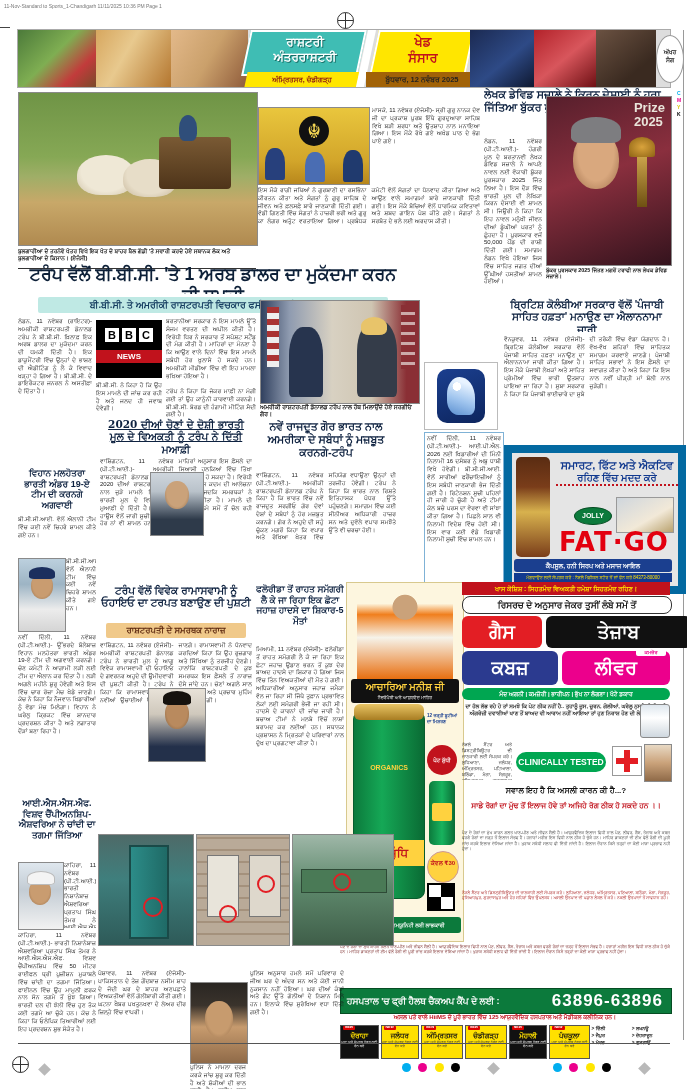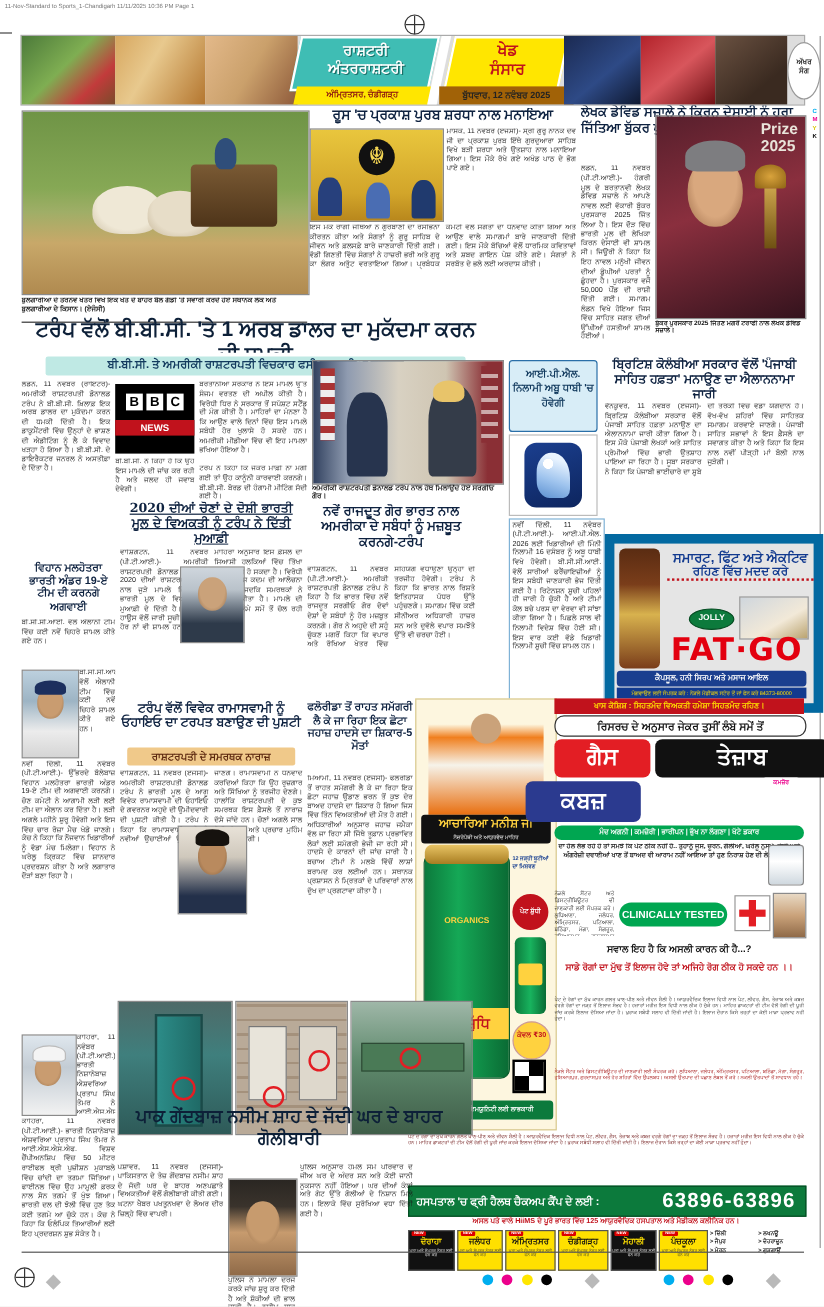--- a/index.html
+++ b/index.html
@@ -78,21 +78,20 @@
   </div>
 
   <div class="abs photo" style="left:18px;top:92px;width:238px;height:152px;background:linear-gradient(180deg,#6f9446 0%,#86a855 42%,#9fae67 55%,#c8a869 72%,#b08a50 100%);">
     <div class="abs" style="left:58px;top:62px;width:58px;height:40px;background:radial-gradient(ellipse at 50% 40%,#efe8d6 60%,#cdbfa3 100%);border-radius:50% 50% 40% 40%;"></div>
     <div class="abs" style="left:104px;top:66px;width:54px;height:38px;background:radial-gradient(ellipse at 50% 40%,#e7ddc8 60%,#c4b496 100%);border-radius:50% 50% 40% 40%;"></div>
     <div class="abs" style="left:140px;top:44px;width:72px;height:52px;background:linear-gradient(180deg,#7a5a34,#4e3419);border-radius:4px;"></div>
     <div class="abs" style="left:160px;top:22px;width:18px;height:26px;background:#2f4e7a;border-radius:50% 50% 30% 30%;"></div>
   </div>
   <div class="abs cap" style="left:18px;top:248px;width:238px;height:20px;border-bottom:1px solid #333;">ਬੁਲਗਾਰੀਆ ਦੇ ਤਰਨੋਵੋ ਖੇਤਰ ਵਿਖੇ ਇਕ ਖੇਤ ਦੇ ਬਾਹਰ ਬੈਲ ਗੱਡੀ 'ਤੇ ਸਵਾਰੀ ਕਰਦੇ ਹੋਏ ਸਥਾਨਕ ਲੋਕ ਅਤੇ ਬੁਲਗਾਰੀਆ ਦੇ ਕਿਸਾਨ। (ਏਜੰਸੀ)</div>
 
-  <div class="abs hl" style="left:258px;top:90px;width:222px;height:15px;font-size:11.5px;">ਰੂਸ 'ਚ ਪ੍ਰਕਾਸ਼ ਪੁਰਬ ਸ਼ਰਧਾ ਨਾਲ ਮਨਾਇਆ</div>
   <div class="abs photo" style="left:258px;top:107px;width:110px;height:76px;background:linear-gradient(180deg,#e9c63d,#d2a52a 70%,#b8871c);">
     <div class="abs" style="left:40px;top:8px;width:30px;height:30px;background:#111;border-radius:50%;color:#f4d653;font-size:20px;line-height:30px;text-align:center;">☬</div>
     <div class="abs" style="left:6px;top:40px;width:20px;height:32px;background:#27407c;border-radius:45% 45% 10% 10%;"></div>
     <div class="abs" style="left:46px;top:44px;width:20px;height:30px;background:#4a6db3;border-radius:45% 45% 10% 10%;"></div>
     <div class="abs" style="left:84px;top:42px;width:20px;height:32px;background:#203a6e;border-radius:45% 45% 10% 10%;"></div>
   </div>
   <div class="abs bt" style="left:372px;top:107px;width:108px;height:76px;">ਮਾਸਕੋ, 11 ਨਵੰਬਰ (ਏਜੰਸੀ)- ਸ੍ਰੀ ਗੁਰੂ ਨਾਨਕ ਦੇਵ ਜੀ ਦਾ ਪ੍ਰਕਾਸ਼ ਪੁਰਬ ਇੱਥੇ ਗੁਰਦੁਆਰਾ ਸਾਹਿਬ ਵਿਖੇ ਬੜੀ ਸ਼ਰਧਾ ਅਤੇ ਉਤਸ਼ਾਹ ਨਾਲ ਮਨਾਇਆ ਗਿਆ। ਇਸ ਮੌਕੇ ਰੱਖੇ ਗਏ ਅਖੰਡ ਪਾਠ ਦੇ ਭੋਗ ਪਾਏ ਗਏ।</div>
   <div class="abs bt c2" style="left:258px;top:187px;width:222px;height:72px;">ਇਸ ਮੌਕੇ ਰਾਗੀ ਜਥਿਆਂ ਨੇ ਗੁਰਬਾਣੀ ਦਾ ਰਸਭਿੰਨਾ ਕੀਰਤਨ ਕੀਤਾ ਅਤੇ ਸੰਗਤਾਂ ਨੂੰ ਗੁਰੂ ਸਾਹਿਬ ਦੇ ਜੀਵਨ ਅਤੇ ਫ਼ਲਸਫ਼ੇ ਬਾਰੇ ਜਾਣਕਾਰੀ ਦਿੱਤੀ ਗਈ। ਵੱਡੀ ਗਿਣਤੀ ਵਿੱਚ ਸੰਗਤਾਂ ਨੇ ਹਾਜ਼ਰੀ ਭਰੀ ਅਤੇ ਗੁਰੂ ਕਾ ਲੰਗਰ ਅਤੁੱਟ ਵਰਤਾਇਆ ਗਿਆ। ਪ੍ਰਬੰਧਕ ਕਮੇਟੀ ਵੱਲੋਂ ਸੰਗਤਾਂ ਦਾ ਧੰਨਵਾਦ ਕੀਤਾ ਗਿਆ ਅਤੇ ਆਉਣ ਵਾਲੇ ਸਮਾਗਮਾਂ ਬਾਰੇ ਜਾਣਕਾਰੀ ਦਿੱਤੀ ਗਈ। ਇਸ ਮੌਕੇ ਬੱਚਿਆਂ ਵੱਲੋਂ ਧਾਰਮਿਕ ਕਵਿਤਾਵਾਂ ਅਤੇ ਸ਼ਬਦ ਗਾਇਨ ਪੇਸ਼ ਕੀਤੇ ਗਏ। ਸੰਗਤਾਂ ਨੇ ਸਰਬੱਤ ਦੇ ਭਲੇ ਲਈ ਅਰਦਾਸ ਕੀਤੀ।</div>
 
   <div class="abs hl" style="left:484px;top:88px;width:186px;height:46px;font-size:11px;text-align:left;">ਲੇਖਕ ਡੇਵਿਡ ਸਜ਼ਾਲੇ ਨੇ ਕਿਰਨ ਦੇਸਾਈ ਨੂੰ ਹਰਾ ਜਿੱਤਿਆ ਬੁੱਕਰ ਪੁਰਸਕਾਰ</div>
@@ -128,23 +127,20 @@
 
   <div class="abs photo" style="left:260px;top:300px;width:158px;height:102px;background:linear-gradient(90deg,#31415f 0%,#8f9bb0 18%,#d8d1c2 45%,#cfc5b2 70%,#8a2f35 92%);">
     <div class="abs" style="left:28px;top:26px;width:34px;height:70px;background:#27344e;border-radius:40% 40% 8% 8%;"></div>
     <div class="abs" style="left:96px;top:20px;width:40px;height:76px;background:#343c49;border-radius:40% 40% 8% 8%;"></div>
     <div class="abs" style="left:100px;top:16px;width:26px;height:18px;background:#e8c46a;border-radius:50% 50% 30% 30%;"></div>
     <div class="abs" style="left:6px;top:6px;width:12px;height:60px;background:repeating-linear-gradient(180deg,#a33 0 6px,#eee 6px 12px);"></div>
     <div class="abs" style="right:4px;top:4px;width:14px;height:64px;background:repeating-linear-gradient(180deg,#8a2f35 0 7px,#caa 7px 10px);"></div>
   </div>
   <div class="abs cap" style="left:260px;top:404px;width:158px;height:14px;font-size:6px;">ਅਮਰੀਕੀ ਰਾਸ਼ਟਰਪਤੀ ਡੋਨਾਲਡ ਟਰੰਪ ਨਾਲ ਹੱਥ ਮਿਲਾਉਂਦੇ ਹੋਏ ਸਰਗੀਓ ਗੋਰ।</div>
 
-  <div class="abs" style="left:424px;top:300px;width:72px;height:58px;background:#d8edf7;border:1.5px solid #2a6fa8;border-radius:3px;">
-    <div style="font-size:8.5px;font-weight:bold;color:#123a5e;text-align:center;line-height:1.4;padding-top:5px;">ਆਈ.ਪੀ.ਐਲ. ਨਿਲਾਮੀ ਅਬੂ ਧਾਬੀ 'ਚ ਹੋਵੇਗੀ</div>
-  </div>
   <div class="abs" style="left:424px;top:362px;width:72px;height:66px;background:#fff;border:1px solid #bbb;">
     <div class="abs" style="left:12px;top:6px;width:48px;height:54px;background:linear-gradient(160deg,#1b3f8f,#0d2least 60%,#0d255e);background:linear-gradient(160deg,#1b3f8f,#0d255e);border-radius:10px;">
       <div class="abs" style="left:10px;top:8px;width:28px;height:38px;background:radial-gradient(circle at 35% 25%,#fff 12%,transparent 13%),linear-gradient(200deg,#e8f3ff 20%,#9fc4ee 60%,#5a8fd0);border-radius:45% 55% 20% 40%;"></div>
     </div>
   </div>
   <div class="abs bt" style="left:424px;top:432px;width:74px;height:146px;border:1px solid #7fb2d6;padding:2px;">ਨਵੀਂ ਦਿੱਲੀ, 11 ਨਵੰਬਰ (ਪੀ.ਟੀ.ਆਈ.)- ਆਈ.ਪੀ.ਐਲ. 2026 ਲਈ ਖਿਡਾਰੀਆਂ ਦੀ ਮਿੰਨੀ ਨਿਲਾਮੀ 16 ਦਸੰਬਰ ਨੂੰ ਅਬੂ ਧਾਬੀ ਵਿਖੇ ਹੋਵੇਗੀ। ਬੀ.ਸੀ.ਸੀ.ਆਈ. ਵੱਲੋਂ ਸਾਰੀਆਂ ਫਰੈਂਚਾਇਜ਼ੀਆਂ ਨੂੰ ਇਸ ਸਬੰਧੀ ਜਾਣਕਾਰੀ ਭੇਜ ਦਿੱਤੀ ਗਈ ਹੈ। ਰਿਟੇਨਸ਼ਨ ਸੂਚੀ ਪਹਿਲਾਂ ਹੀ ਜਾਰੀ ਹੋ ਚੁੱਕੀ ਹੈ ਅਤੇ ਟੀਮਾਂ ਕੋਲ ਬਚੇ ਪਰਸ ਦਾ ਵੇਰਵਾ ਵੀ ਸਾਂਝਾ ਕੀਤਾ ਗਿਆ ਹੈ। ਪਿਛਲੇ ਸਾਲ ਵੀ ਨਿਲਾਮੀ ਵਿਦੇਸ਼ ਵਿੱਚ ਹੋਈ ਸੀ। ਇਸ ਵਾਰ ਕਈ ਵੱਡੇ ਖਿਡਾਰੀ ਨਿਲਾਮੀ ਸੂਚੀ ਵਿੱਚ ਸ਼ਾਮਲ ਹਨ।</div>
 
   <div class="abs hl" style="left:504px;top:298px;width:166px;height:34px;font-size:10.5px;">ਬ੍ਰਿਟਿਸ਼ ਕੋਲੰਬੀਆ ਸਰਕਾਰ ਵੱਲੋਂ 'ਪੰਜਾਬੀ ਸਾਹਿਤ ਹਫ਼ਤਾ' ਮਨਾਉਣ ਦਾ ਐਲਾਨਨਾਮਾ ਜਾਰੀ</div>
   <div class="abs bt c2" style="left:504px;top:336px;width:166px;height:104px;">ਵੈਨਕੂਵਰ, 11 ਨਵੰਬਰ (ਏਜੰਸੀ)- ਬ੍ਰਿਟਿਸ਼ ਕੋਲੰਬੀਆ ਸਰਕਾਰ ਵੱਲੋਂ ਪੰਜਾਬੀ ਸਾਹਿਤ ਹਫ਼ਤਾ ਮਨਾਉਣ ਦਾ ਐਲਾਨਨਾਮਾ ਜਾਰੀ ਕੀਤਾ ਗਿਆ ਹੈ। ਇਸ ਮੌਕੇ ਪੰਜਾਬੀ ਲੇਖਕਾਂ ਅਤੇ ਸਾਹਿਤ ਪ੍ਰੇਮੀਆਂ ਵਿੱਚ ਭਾਰੀ ਉਤਸ਼ਾਹ ਪਾਇਆ ਜਾ ਰਿਹਾ ਹੈ। ਸੂਬਾ ਸਰਕਾਰ ਨੇ ਕਿਹਾ ਕਿ ਪੰਜਾਬੀ ਭਾਈਚਾਰੇ ਦਾ ਸੂਬੇ ਦੀ ਤਰੱਕੀ ਵਿੱਚ ਵੱਡਾ ਯੋਗਦਾਨ ਹੈ। ਵੱਖ-ਵੱਖ ਸ਼ਹਿਰਾਂ ਵਿੱਚ ਸਾਹਿਤਕ ਸਮਾਗਮ ਕਰਵਾਏ ਜਾਣਗੇ। ਪੰਜਾਬੀ ਸਾਹਿਤ ਸਭਾਵਾਂ ਨੇ ਇਸ ਫ਼ੈਸਲੇ ਦਾ ਸਵਾਗਤ ਕੀਤਾ ਹੈ ਅਤੇ ਕਿਹਾ ਕਿ ਇਸ ਨਾਲ ਨਵੀਂ ਪੀੜ੍ਹੀ ਮਾਂ ਬੋਲੀ ਨਾਲ ਜੁੜੇਗੀ।</div>
 
@@ -159,20 +155,21 @@
 
   <div class="abs hl" style="left:18px;top:468px;width:78px;height:46px;font-size:9px;">ਵਿਹਾਨ ਮਲਹੋਤਰਾ ਭਾਰਤੀ ਅੰਡਰ 19-ਏ ਟੀਮ ਦੀ ਕਰਨਗੇ ਅਗਵਾਈ</div>
   <div class="abs bt" style="left:18px;top:516px;width:78px;height:42px;">ਬੀ.ਸੀ.ਸੀ.ਆਈ. ਵੱਲੋਂ ਐਲਾਨੀ ਟੀਮ ਵਿੱਚ ਕਈ ਨਵੇਂ ਚਿਹਰੇ ਸ਼ਾਮਲ ਕੀਤੇ ਗਏ ਹਨ।</div>
   <div class="abs photo" style="left:18px;top:558px;width:46px;height:72px;background:linear-gradient(180deg,#bcd0de 0%,#9db4c4 35%,#ececec 70%,#d5d5d5);">
     <div class="abs" style="left:12px;top:14px;width:22px;height:26px;background:radial-gradient(ellipse at 50% 40%,#c99c70 60%,#8f6a48);border-radius:48%;"></div>
     <div class="abs" style="left:10px;top:8px;width:26px;height:12px;background:#1c2f5e;border-radius:50% 50% 20% 20%;"></div>
   </div>
   <div class="abs bt" style="left:66px;top:558px;width:30px;height:72px;">ਬੀ.ਸੀ.ਸੀ.ਆਈ. ਵੱਲੋਂ ਐਲਾਨੀ ਟੀਮ ਵਿੱਚ ਕਈ ਨਵੇਂ ਚਿਹਰੇ ਸ਼ਾਮਲ ਕੀਤੇ ਗਏ ਹਨ।</div>
   <div class="abs bt" style="left:18px;top:634px;width:78px;height:162px;">ਨਵੀਂ ਦਿੱਲੀ, 11 ਨਵੰਬਰ (ਪੀ.ਟੀ.ਆਈ.)- ਉੱਭਰਦੇ ਬੱਲੇਬਾਜ਼ ਵਿਹਾਨ ਮਲਹੋਤਰਾ ਭਾਰਤੀ ਅੰਡਰ 19-ਏ ਟੀਮ ਦੀ ਅਗਵਾਈ ਕਰਨਗੇ। ਚੋਣ ਕਮੇਟੀ ਨੇ ਆਗਾਮੀ ਲੜੀ ਲਈ ਟੀਮ ਦਾ ਐਲਾਨ ਕਰ ਦਿੱਤਾ ਹੈ। ਲੜੀ ਅਗਲੇ ਮਹੀਨੇ ਸ਼ੁਰੂ ਹੋਵੇਗੀ ਅਤੇ ਇਸ ਵਿੱਚ ਚਾਰ ਰੋਜ਼ਾ ਮੈਚ ਖੇਡੇ ਜਾਣਗੇ। ਕੋਚ ਨੇ ਕਿਹਾ ਕਿ ਨੌਜਵਾਨ ਖਿਡਾਰੀਆਂ ਨੂੰ ਵੱਡਾ ਮੰਚ ਮਿਲੇਗਾ। ਵਿਹਾਨ ਨੇ ਘਰੇਲੂ ਕ੍ਰਿਕਟ ਵਿੱਚ ਸ਼ਾਨਦਾਰ ਪ੍ਰਦਰਸ਼ਨ ਕੀਤਾ ਹੈ ਅਤੇ ਲਗਾਤਾਰ ਦੌੜਾਂ ਬਣਾ ਰਿਹਾ ਹੈ।</div>
 
+  <div class="abs hl" style="left:18px;top:798px;width:78px;height:60px;font-size:9px;">ਆਈ.ਐਸ.ਐਸ.ਐਫ. ਵਿਸ਼ਵ ਚੈਂਪੀਅਨਸ਼ਿਪ- ਐਸ਼ਵਰਿਆ ਨੇ ਚਾਂਦੀ ਦਾ ਤਗਮਾ ਜਿੱਤਿਆ</div>
   <div class="abs photo" style="left:18px;top:862px;width:44px;height:66px;background:linear-gradient(180deg,#dfe7ee 0%,#c3ccd4 40%,#f2f2f2);">
     <div class="abs" style="left:10px;top:16px;width:22px;height:26px;background:radial-gradient(ellipse at 50% 40%,#c99c70 60%,#8f6a48);border-radius:48%;"></div>
     <div class="abs" style="left:8px;top:8px;width:26px;height:12px;background:#f4f4f4;border:1px solid #bbb;border-radius:50% 50% 20% 20%;"></div>
   </div>
   <div class="abs bt" style="left:64px;top:862px;width:32px;height:66px;">ਕਾਹਿਰਾ, 11 ਨਵੰਬਰ (ਪੀ.ਟੀ.ਆਈ.)- ਭਾਰਤੀ ਨਿਸ਼ਾਨੇਬਾਜ਼ ਐਸ਼ਵਰਿਆ ਪ੍ਰਤਾਪ ਸਿੰਘ ਤੋਮਰ ਨੇ ਆਈ.ਐਸ.ਐਸ.ਐਫ. ਵਿਸ਼ਵ ਚੈਂਪੀਅਨਸ਼ਿਪ ਵਿੱਚ 50 ਮੀਟਰ ਰਾਈਫਲ ਥ੍ਰੀ ਪੁਜ਼ੀਸ਼ਨ ਮੁਕਾਬਲੇ ਵਿੱਚ ਚਾਂਦੀ ਦਾ ਤਗਮਾ ਜਿੱਤਿਆ। ਫਾਈਨਲ ਵਿੱਚ ਉਹ ਮਾਮੂਲੀ ਫ਼ਰਕ ਨਾਲ ਸੋਨ ਤਗਮੇ ਤੋਂ ਖੁੰਝ ਗਿਆ। ਭਾਰਤੀ ਦਲ ਦੀ ਝੋਲੀ ਵਿੱਚ ਹੁਣ ਤੱਕ ਕਈ ਤਗਮੇ ਆ ਚੁੱਕੇ ਹਨ। ਕੋਚ ਨੇ ਕਿਹਾ ਕਿ ਓਲੰਪਿਕ ਤਿਆਰੀਆਂ ਲਈ ਇਹ ਪ੍ਰਦਰਸ਼ਨ ਸ਼ੁਭ ਸੰਕੇਤ ਹੈ।</div>
   <div class="abs bt" style="left:18px;top:932px;width:78px;height:106px;">ਕਾਹਿਰਾ, 11 ਨਵੰਬਰ (ਪੀ.ਟੀ.ਆਈ.)- ਭਾਰਤੀ ਨਿਸ਼ਾਨੇਬਾਜ਼ ਐਸ਼ਵਰਿਆ ਪ੍ਰਤਾਪ ਸਿੰਘ ਤੋਮਰ ਨੇ ਆਈ.ਐਸ.ਐਸ.ਐਫ. ਵਿਸ਼ਵ ਚੈਂਪੀਅਨਸ਼ਿਪ ਵਿੱਚ 50 ਮੀਟਰ ਰਾਈਫਲ ਥ੍ਰੀ ਪੁਜ਼ੀਸ਼ਨ ਮੁਕਾਬਲੇ ਵਿੱਚ ਚਾਂਦੀ ਦਾ ਤਗਮਾ ਜਿੱਤਿਆ। ਫਾਈਨਲ ਵਿੱਚ ਉਹ ਮਾਮੂਲੀ ਫ਼ਰਕ ਨਾਲ ਸੋਨ ਤਗਮੇ ਤੋਂ ਖੁੰਝ ਗਿਆ। ਭਾਰਤੀ ਦਲ ਦੀ ਝੋਲੀ ਵਿੱਚ ਹੁਣ ਤੱਕ ਕਈ ਤਗਮੇ ਆ ਚੁੱਕੇ ਹਨ। ਕੋਚ ਨੇ ਕਿਹਾ ਕਿ ਓਲੰਪਿਕ ਤਿਆਰੀਆਂ ਲਈ ਇਹ ਪ੍ਰਦਰਸ਼ਨ ਸ਼ੁਭ ਸੰਕੇਤ ਹੈ।</div>
 
   <div class="abs hl" style="left:100px;top:584px;width:152px;height:36px;font-size:10.5px;">ਟਰੰਪ ਵੱਲੋਂ ਵਿਵੇਕ ਰਾਮਾਸਵਾਮੀ ਨੂੰ ਓਹਾਇਓ ਦਾ ਟਰਪਤ ਬਣਾਉਣ ਦੀ ਪੁਸ਼ਟੀ</div>
   <div class="abs" style="left:106px;top:623px;width:140px;height:15px;background:#f0c98a;border-radius:2px;">
     <div style="font-size:8.5px;font-weight:bold;color:#5e2a10;text-align:center;line-height:15px;">ਰਾਸ਼ਟਰਪਤੀ ਦੇ ਸਮਰਥਕ ਨਾਰਾਜ਼</div>
@@ -236,21 +233,22 @@
   </div>
 
   <div class="abs" style="left:462px;top:582px;width:208px;height:13px;background:#c1121c;">
     <div style="color:#ffe000;font-size:6.5px;font-weight:bold;text-align:center;line-height:13px;">ਖਾਸ ਕੋਸ਼ਿਸ਼ : ਸਿਹਤਮੰਦ ਵਿਅਕਤੀ ਹਮੇਸ਼ਾ ਸਿਹਤਮੰਦ ਰਹਿਣ।</div>
   </div>
   <div class="abs" style="left:462px;top:596px;width:208px;height:16px;background:#fff;border:1px solid #333;border-radius:8px;">
     <div style="color:#111;font-size:9px;font-weight:bold;text-align:center;line-height:16px;">ਰਿਸਰਚ ਦੇ ਅਨੁਸਾਰ ਜੇਕਰ ਤੁਸੀਂ ਲੰਬੇ ਸਮੇਂ ਤੋਂ</div>
   </div>
   <div class="abs blockword" style="left:462px;top:616px;width:80px;height:32px;background:#e31e24;font-size:19px;line-height:32px;">ਗੈਸ</div>
   <div class="abs blockword" style="left:546px;top:616px;width:145px;height:32px;background:#111;font-size:19px;line-height:32px;">ਤੇਜ਼ਾਬ</div>
-  <div class="abs blockword" style="left:438px;top:651px;width:96px;height:34px;background:#2b3a8f;font-size:19px;line-height:34px;">ਕਬਜ਼</div>
+  <div class="abs blockword" style="left:462px;top:651px;width:96px;height:34px;background:#2b3a8f;font-size:19px;line-height:34px;">ਕਬਜ਼</div>
+  <div class="abs blockword" style="left:562px;top:651px;width:108px;height:34px;background:#ec008c;font-size:19px;line-height:34px;">ਲੀਵਰ</div>
   <div class="abs" style="left:636px;top:648px;width:30px;height:8px;background:#fff;border-radius:2px;font-size:5px;font-weight:bold;color:#ec008c;text-align:center;line-height:8px;">ਕਮਜ਼ੋਰ</div>
   <div class="abs" style="left:462px;top:688px;width:208px;height:12px;background:#00a651;border-radius:6px;">
     <div style="color:#fff;font-size:6px;font-weight:bold;text-align:center;line-height:12px;">ਮੰਦ ਅਗਨੀ | ਕਮਜ਼ੋਰੀ | ਭਾਰੀਪਨ | ਭੁੱਖ ਨਾ ਲੱਗਣਾ | ਖੱਟੇ ਡਕਾਰ</div>
   </div>
   <div class="abs" style="left:462px;top:703px;width:208px;height:30px;font-size:5.5px;color:#222;text-align:center;line-height:1.3;font-weight:bold;overflow:hidden;">ਦਾ ਹੱਲ ਲੱਭ ਰਹੇ ਹੋ ਤਾਂ ਸਮਝੋ ਕਿ ਪੇਟ ਠੀਕ ਨਹੀਂ ਹੈ.. ਤੁਹਾਨੂੰ ਜੂਸ, ਚੂਰਨ, ਗੋਲੀਆਂ, ਘਰੇਲੂ ਨੁਸਖੇ, ਦੇਸੀ ਅਤੇ ਅੰਗਰੇਜ਼ੀ ਦਵਾਈਆਂ ਖਾਣ ਤੋਂ ਬਾਅਦ ਵੀ ਆਰਾਮ ਨਹੀਂ ਆਇਆ ਤਾਂ ਹੁਣ ਨਿਰਾਸ਼ ਹੋਣ ਦੀ ਲੋੜ ਨਹੀਂ ਹੈ।</div>
   <div class="abs photo" style="left:640px;top:704px;width:28px;height:32px;background:linear-gradient(180deg,#dfe7ee,#fff 40%,#cfd8df);border-radius:3px;"></div>
   <div class="abs" style="left:516px;top:752px;width:90px;height:20px;background:#00a651;border-radius:10px;">
     <div style="color:#fff;font-size:8.5px;font-weight:bold;text-align:center;line-height:20px;">CLINICALLY TESTED</div>
   </div>
   <div class="abs" style="left:612px;top:746px;width:28px;height:28px;background:#fff;border:1px solid #999;">
@@ -321,21 +319,20 @@
     <div class="abs" style="left:10px;top:20px;width:30px;height:60px;background:#e8e4da;border:1px solid #777;"></div>
     <div class="abs" style="left:52px;top:20px;width:30px;height:60px;background:#ded8cc;border:1px solid #777;"></div>
     <div class="abs" style="left:22px;top:70px;width:14px;height:14px;border:2px solid #e31e24;border-radius:50%;"></div>
     <div class="abs" style="left:60px;top:40px;width:14px;height:14px;border:2px solid #e31e24;border-radius:50%;"></div>
   </div>
   <div class="abs photo" style="left:292px;top:834px;width:100px;height:110px;background:linear-gradient(180deg,#9fb7a8 0%,#5f8a6d 45%,#3f5e49 100%);">
     <div class="abs" style="left:8px;top:34px;width:84px;height:22px;background:#4a7a56;border:1px solid #2e4a36;"></div>
     <div class="abs" style="left:40px;top:38px;width:14px;height:14px;border:2px solid #e31e24;border-radius:50%;"></div>
   </div>
 
-  <div class="abs hl" style="left:108px;top:922px;width:266px;height:44px;font-size:15px;color:#0d2038;">ਪਾਕ ਗੇਂਦਬਾਜ਼ ਨਸੀਮ ਸ਼ਾਹ ਦੇ ਜੱਦੀ ਘਰ ਦੇ ਬਾਹਰ ਗੋਲੀਬਾਰੀ</div>
   <div class="abs bt" style="left:98px;top:970px;width:88px;height:118px;">ਪੇਸ਼ਾਵਰ, 11 ਨਵੰਬਰ (ਏਜੰਸੀ)- ਪਾਕਿਸਤਾਨ ਦੇ ਤੇਜ਼ ਗੇਂਦਬਾਜ਼ ਨਸੀਮ ਸ਼ਾਹ ਦੇ ਜੱਦੀ ਘਰ ਦੇ ਬਾਹਰ ਅਣਪਛਾਤੇ ਵਿਅਕਤੀਆਂ ਵੱਲੋਂ ਗੋਲੀਬਾਰੀ ਕੀਤੀ ਗਈ। ਘਟਨਾ ਖੈਬਰ ਪਖਤੂਨਖਵਾ ਦੇ ਲੋਅਰ ਦੀਰ ਜ਼ਿਲ੍ਹੇ ਵਿੱਚ ਵਾਪਰੀ।</div>
   <div class="abs photo" style="left:190px;top:982px;width:56px;height:80px;background:linear-gradient(180deg,#2a2622 0%,#3a332c 28%,#c79b6e 55%,#8f6a48 100%);">
     <div class="abs" style="left:14px;top:18px;width:28px;height:36px;background:radial-gradient(ellipse at 50% 40%,#c79b6e 60%,#946e4a);border-radius:48%;"></div>
   </div>
   <div class="abs bt" style="left:190px;top:1064px;width:56px;height:25px;">ਪੁਲਿਸ ਨੇ ਮਾਮਲਾ ਦਰਜ ਕਰਕੇ ਜਾਂਚ ਸ਼ੁਰੂ ਕਰ ਦਿੱਤੀ ਹੈ ਅਤੇ ਸ਼ੱਕੀਆਂ ਦੀ ਭਾਲ ਜਾਰੀ ਹੈ। ਨਸੀਮ ਸ਼ਾਹ ਇਨ੍ਹੀਂ ਦਿਨੀਂ ਕੌਮੀ ਟੀਮ ਨਾਲ ਹੈ। ਕ੍ਰਿਕਟ ਬੋਰਡ ਨੇ ਘਟਨਾ ਉੱਤੇ ਚਿੰਤਾ ਪ੍ਰਗਟਾਈ ਹੈ ਅਤੇ ਪਰਿਵਾਰ ਦੀ ਸੁਰੱਖਿਆ ਯਕੀਨੀ ਬਣਾਉਣ ਦੀ ਮੰਗ ਕੀਤੀ ਹੈ।</div>
   <div class="abs bt" style="left:250px;top:970px;width:94px;height:119px;">ਪੁਲਿਸ ਅਨੁਸਾਰ ਹਮਲੇ ਸਮੇਂ ਪਰਿਵਾਰ ਦੇ ਜੀਅ ਘਰ ਦੇ ਅੰਦਰ ਸਨ ਅਤੇ ਕੋਈ ਜਾਨੀ ਨੁਕਸਾਨ ਨਹੀਂ ਹੋਇਆ। ਘਰ ਦੀਆਂ ਕੰਧਾਂ ਅਤੇ ਗੇਟ ਉੱਤੇ ਗੋਲੀਆਂ ਦੇ ਨਿਸ਼ਾਨ ਮਿਲੇ ਹਨ। ਇਲਾਕੇ ਵਿੱਚ ਸੁਰੱਖਿਆ ਵਧਾ ਦਿੱਤੀ ਗਈ ਹੈ।</div>
 
   <div class="abs" style="left:18px;top:1043px;width:652px;height:1px;background:#555;"></div>
   <div class="abs crosshair" style="left:12px;top:1056px;"></div>
   <div class="abs" style="left:40px;top:1060px;width:240px;height:10px;">

